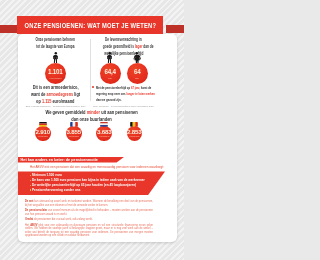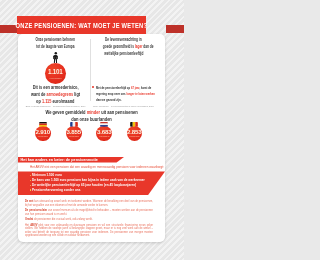--- a/index.html
+++ b/index.html
@@ -1,24 +1,24 @@
 <!DOCTYPE html>
 <html><head>
 <meta charset="utf-8">
 <style>
 html,body{margin:0;padding:0;width:184px;height:260px;overflow:hidden;}
 body{font-family:"Liberation Sans",sans-serif;background:#e9e9e9;position:relative;}
 #bg{position:absolute;inset:0;background:#ececec;
   background-image:repeating-linear-gradient(135deg,#f3f3f3 0 1.9px,#e7e7e7 1.9px 4.4px);}
-#sheet{position:absolute;left:18px;top:34px;width:147px;height:208px;background:#fff;border-radius:5px;
+#sheet{position:absolute;left:18px;top:34px;width:159px;height:208px;background:#fff;border-radius:5px;
   box-shadow:0 1px 3px rgba(0,0,0,.16);overflow:hidden;}
 .tail{position:absolute;top:25px;width:18px;height:8px;background:#bd3129;}
 #tail-l{left:0;}
 #tail-r{right:0;}
-#banner{position:absolute;left:17px;top:16px;width:129px;height:18px;background:#e8372a;color:#fff;
+#banner{position:absolute;left:17px;top:16px;width:146px;height:18px;background:#e8372a;color:#fff;
   display:flex;align-items:center;justify-content:center;z-index:3;}
 #banner span{font-weight:bold;font-size:8px;letter-spacing:.3px;transform:scaleX(.72);display:inline-block;white-space:nowrap}
 
 
 #stats{position:absolute;left:0;top:0;width:147px;height:72px;}
 #divider{position:absolute;left:72px;top:5px;width:1px;height:62px;background:#e0e0e0;}
 .col{position:absolute;top:3px;height:70px;}
 .col.left{left:5px;width:65px;}
 .col.right{left:74px;width:63px;}
 .coltitle{font-size:4.5px;font-weight:bold;color:#3a3a3a;text-align:center;line-height:1.52;white-space:nowrap;}
@@ -99,20 +99,46 @@
             <div class="cnum" data-bind="stats.left.items.0.value">1.101</div>
             <div class="csub" data-bind="stats.left.items.0.sub">euro/maand</div>
           </div>
         </div>
       </div>
       <div class="note" data-bind="stats.left_note"><span class="ln">Dit is een armoederisico,</span><br><span class="ln">want de <em>armoedegrens</em> ligt</span><br><span class="ln">op <em>1.115</em> euro/maand</span></div>
       <div class="src" data-bind="stats.left_source">Bron: Federaal Planbureau – gemiddeld wettelijk pensioen, 2019</div>
     </div>
     <div class="col right">
       <div class="coltitle" data-bind="stats.right.title"><span class="ln">De levensverwachting in</span><br><span class="ln">goede gezondheid is <em>lager</em> dan de</span><br><span class="ln">wettelijke pensioenleeftijd</span></div>
+      <div class="circles">
+        <div class="cwrap">
+          <div class="fig">
+              <svg width="7.6" height="11.4" viewBox="0 0 24 36">
+                <circle cx="12" cy="4.2" r="3.9" fill="#1a1a1a"></circle>
+                <path d="M12 9.4c-5.8 0-8.6 1.6-8.6 5v7.2c0 1.6 2.6 1.6 2.6 0v-5.9h.8l-.9 19c0 1.6 3.2 1.6 3.3 0l.9-11.6h1.8l.9 11.6c.1 1.6 3.3 1.6 3.3 0l-.9-19h.8v5.9c0 1.6 2.6 1.6 2.6 0v-7.2c0-3.4-2.8-5-8.6-5z" fill="#1a1a1a"></path>
+              </svg>
+            </div>
+          <div class="circ">
+            <div class="cnum" data-bind="stats.right.items.0.value">64,4</div>
+            <div class="csub" data-bind="stats.right.items.0.sub">jaar</div>
+          </div>
+        </div>
+        <div class="cwrap">
+          <div class="fig">
+              <svg width="7.6" height="11.4" viewBox="0 0 24 36">
+                <circle cx="12" cy="4.2" r="3.9" fill="#1a1a1a"></circle>
+                <path d="M12 9.4c-5 0-7.3 1.4-8.1 4.6l-2.3 8c-.4 1.6 2.5 2.1 2.9.5l2.1-6.6.7.2-3.1 9.7h4.2l.6 9.6c.1 1.6 3.5 1.6 3.6 0l.4-7.3h.5l.4 7.3c.1 1.6 3.5 1.6 3.6 0l.6-9.6h4.2l-3.1-9.7.7-.2 2.1 6.6c.4 1.6 3.3 1.1 2.9-.5l-2.3-8c-.8-3.2-3.1-4.6-8.1-4.6z" fill="#1a1a1a"></path>
+              </svg>
+            </div>
+          <div class="circ">
+            <div class="cnum" data-bind="stats.right.items.1.value">64</div>
+            <div class="csub" data-bind="stats.right.items.1.sub">jaar</div>
+          </div>
+        </div>
+      </div>
       <div class="rnote"><span class="bul"></span><span data-bind="stats.right_note"><span class="ln">Met de pensioenleeftijd op <em>67 jaar</em>, komt de</span><br><span class="ln">regering erop neer ons <em>langer te laten werken</em></span><br><span class="ln">dan we gezond zijn.</span></span></div>
       <div class="src" data-bind="stats.right_source">Bron: Sciensano – levensverwachting in goede gezondheid, 2018</div>
     </div>
   </div>
   <div id="countries">
     <div id="ctitle" data-bind="countries.title"><span class="ln">We geven gemiddeld <em>minder</em> uit aan pensioenen</span><br><span class="ln">dan onze buurlanden</span></div>
     <div id="crow">
       <div class="citem" style="left:11.8px">
         <svg class="flag" viewBox="0 0 30 18">
             <rect width="30" height="6" fill="#111"></rect>

